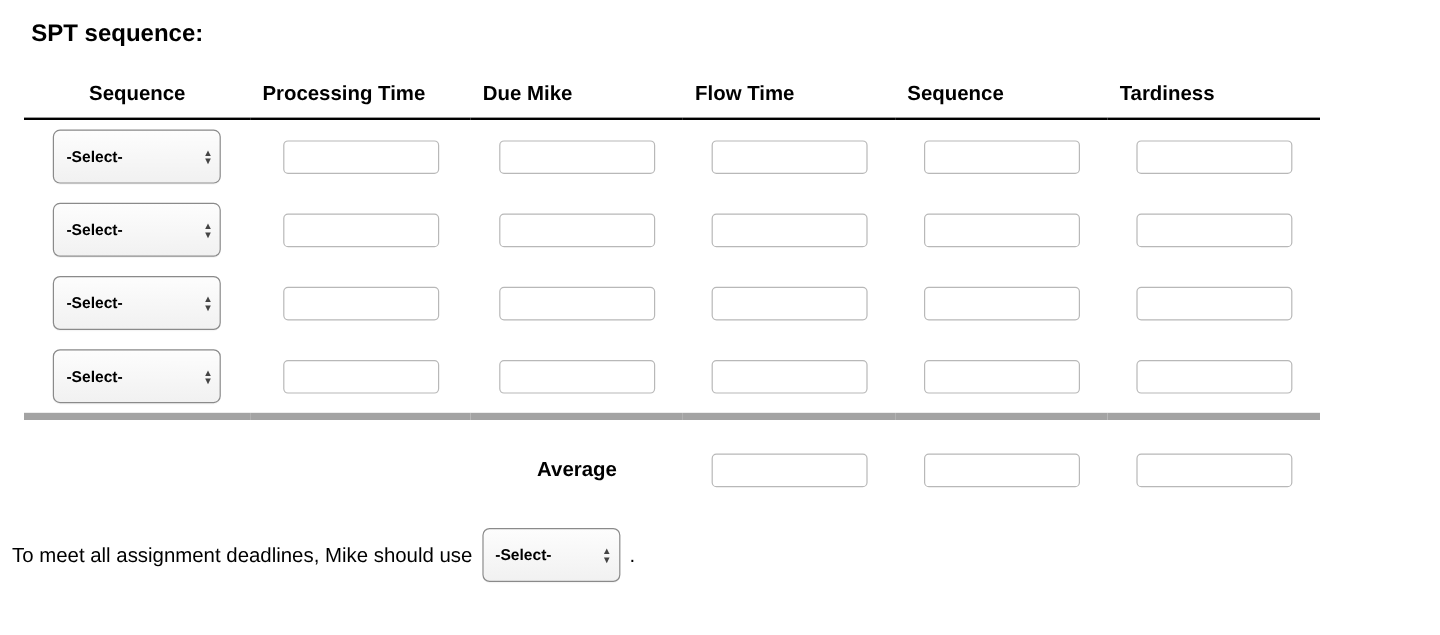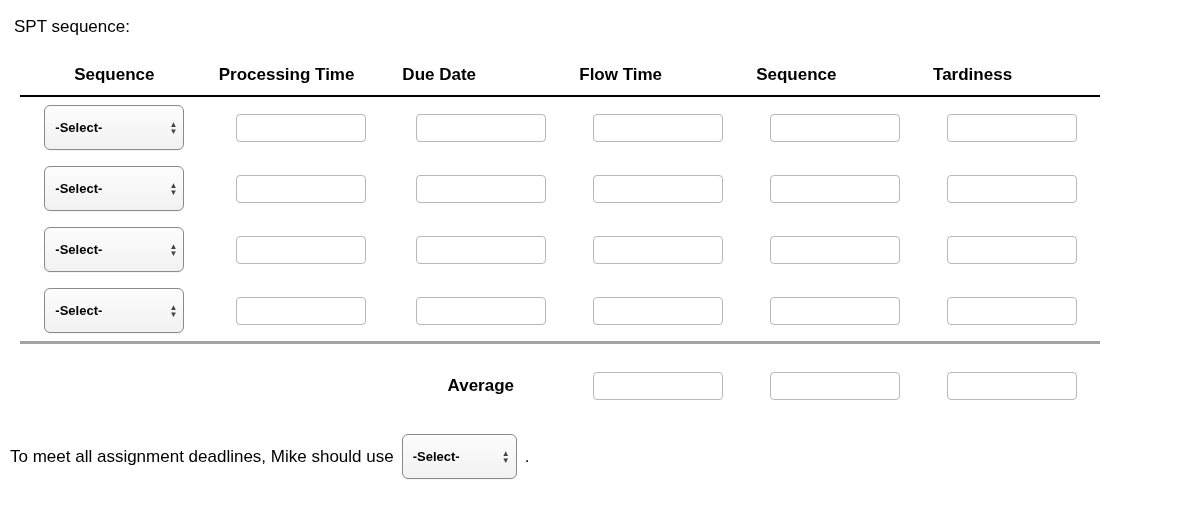--- a/index.html
+++ b/index.html
@@ -8,23 +8,23 @@
     body {
       font-family: Verdana, Geneva, sans-serif;
       font-size: 16px;
       color: #000;
       background: #fff;
       margin: 0;
       padding: 12px 10px;
       width: 1200px;
     }
     .title {
-      font-weight: normal;
-      font-size: 17px;
-      margin: 5px 0 20px 4px;
+      font-weight: bold;
+      font-size: 20px;
+      margin: 5px 0 20px 16px;
     }
     table {
       border-collapse: collapse;
       width: 1080px;
       margin-left: 10px;
       margin-top: 19px;
     }
     th {
       font-weight: bold;
       font-size: 17px;
@@ -80,21 +80,21 @@
       display: flex;
       flex-direction: column;
       align-items: center;
       color: #444;
       margin-left: 4px;
     }
     .select-arrows span {
       display: block;
     }
     tr.sep-row td {
-      border-top: 3px solid #a3a3a3;
+      border-top: 6px solid #a3a3a3;
       padding-top: 28px;
     }
     .avg-label {
       font-weight: bold;
       font-size: 17px;
     }
     .question {
       margin-top: 26px;
       margin-left: 0;
       font-size: 17px;
@@ -113,21 +113,21 @@
 </head>
 <body>
 
 <div class="title">SPT sequence:</div>
 
 <table>
   <thead>
     <tr>
       <th>Sequence</th>
       <th>Processing Time</th>
-      <th>Due Date</th>
+      <th>Due Mike</th>
       <th>Flow Time</th>
       <th>Sequence</th>
       <th>Tardiness</th>
     </tr>
   </thead>
   <tbody>
     <tr>
       <td>
         <div class="select-box">
           <span class="select-text">-Select-</span>

